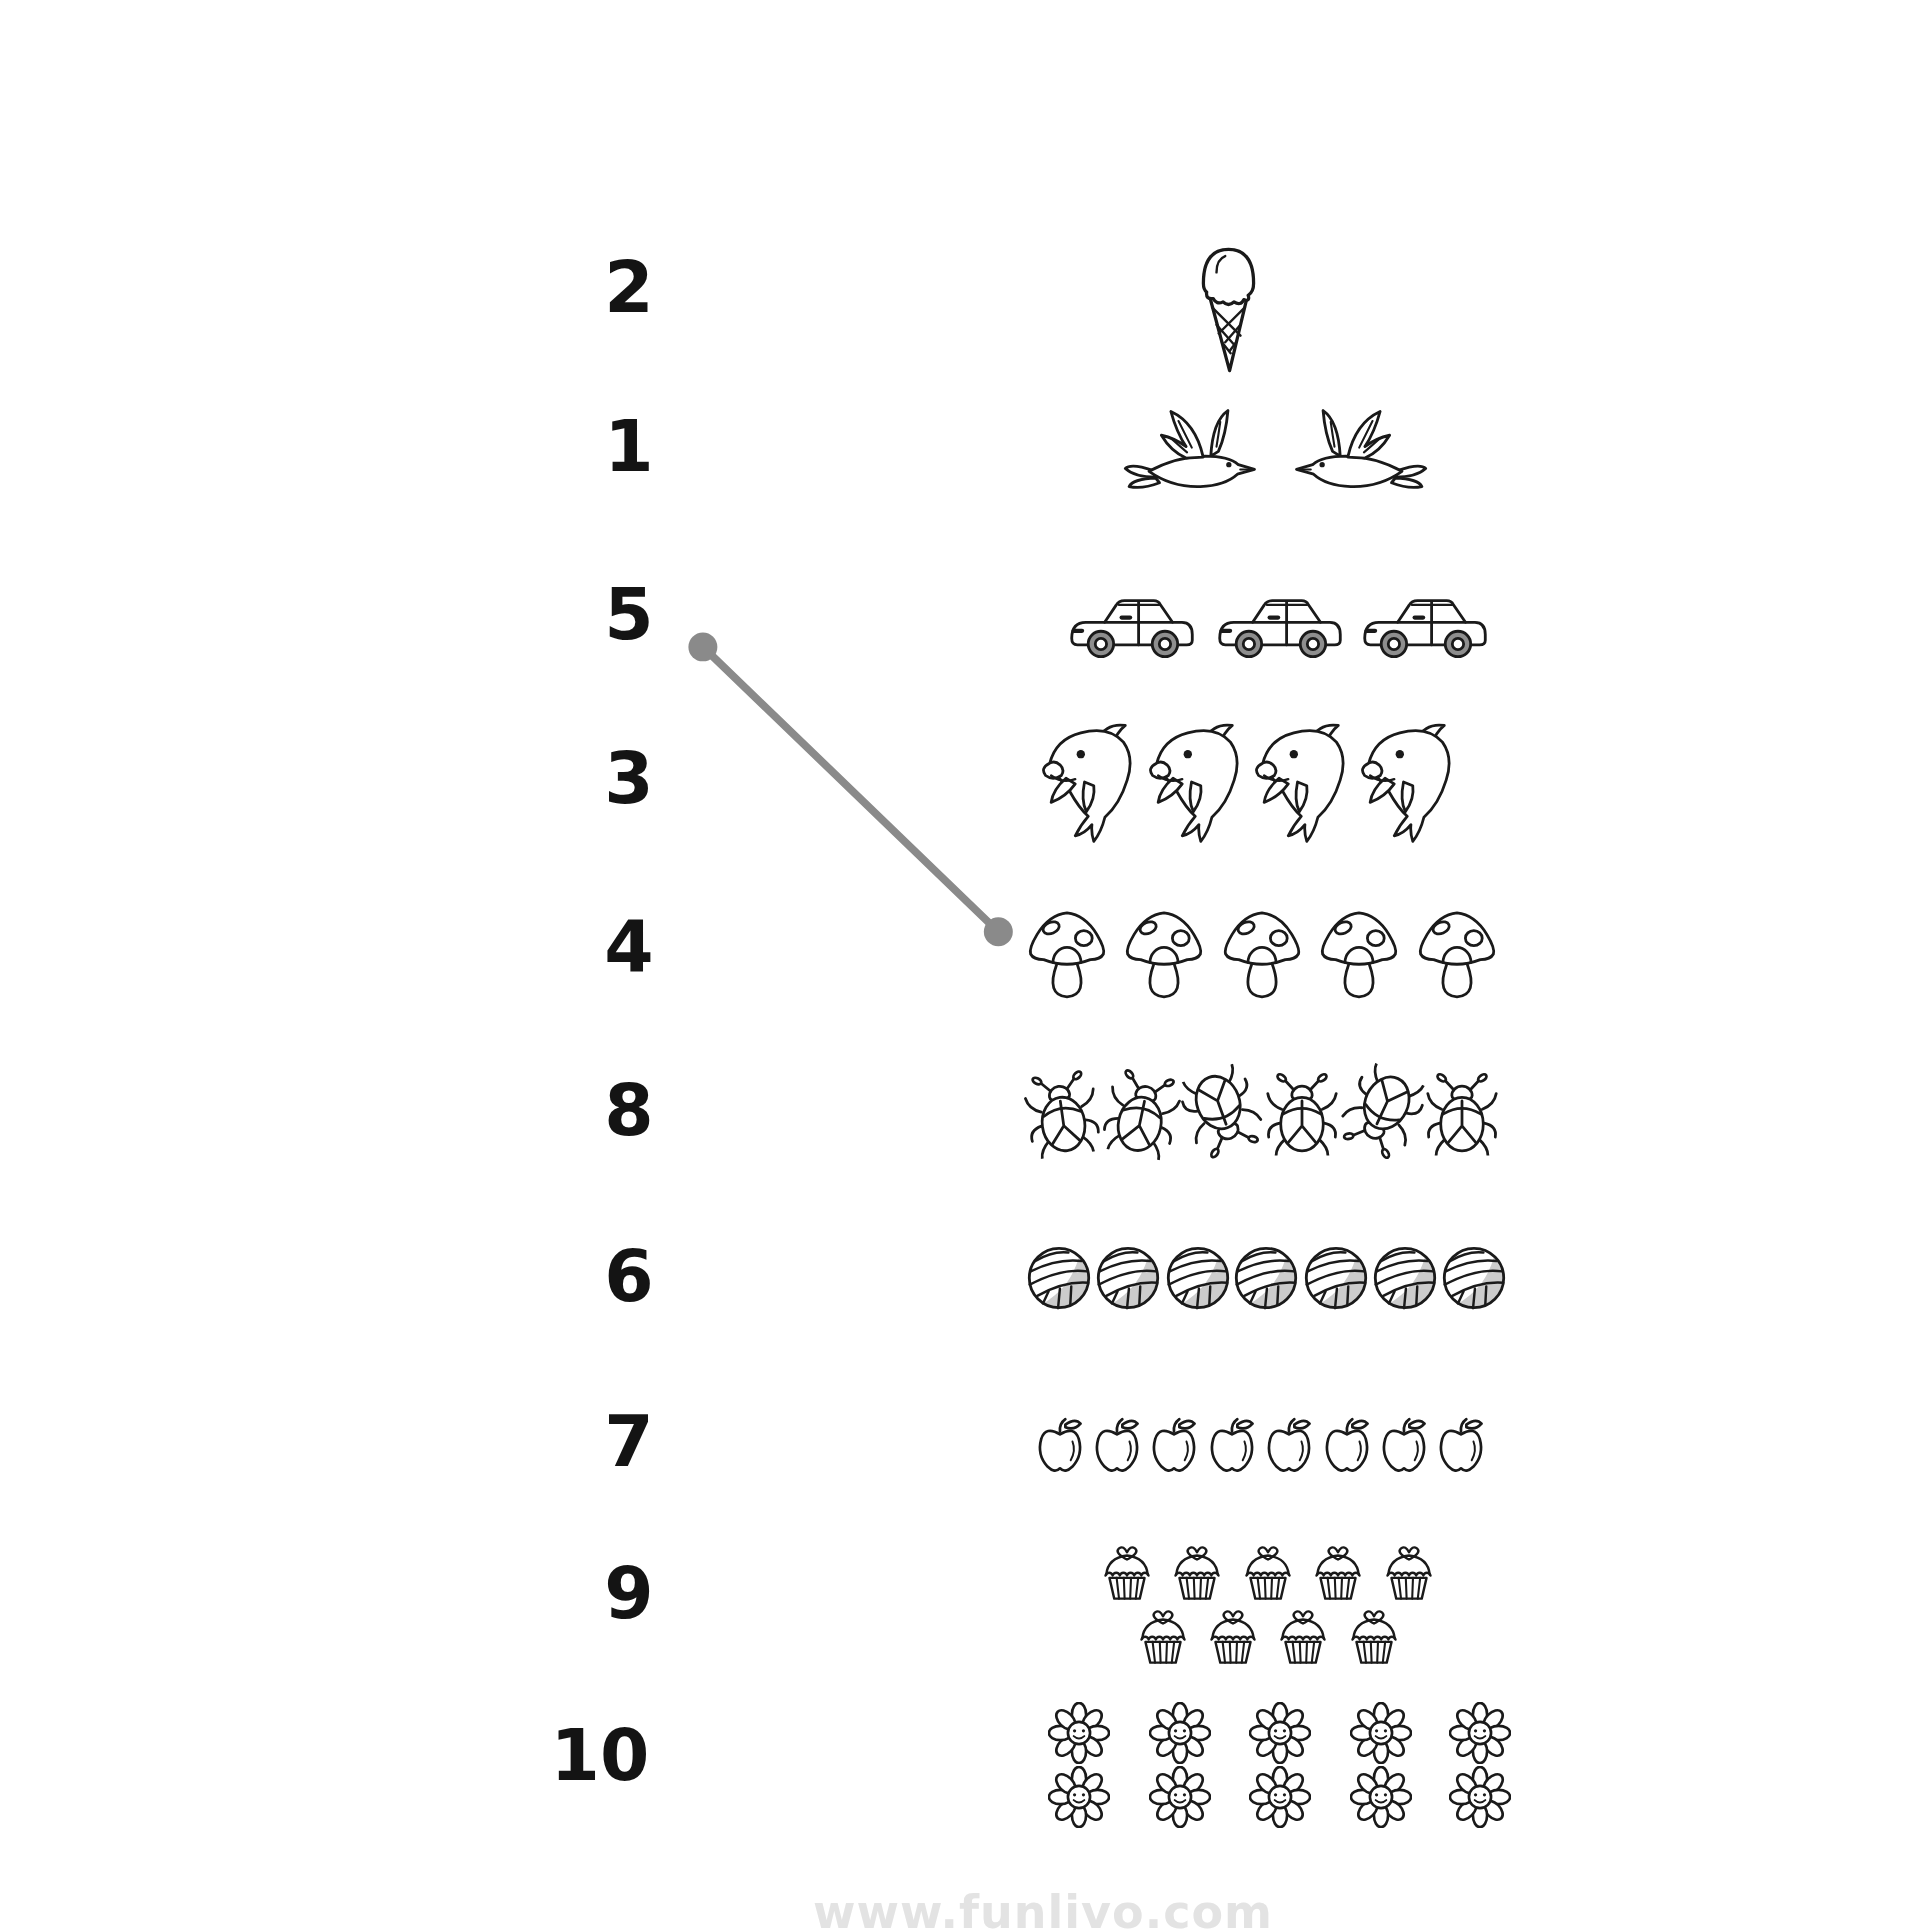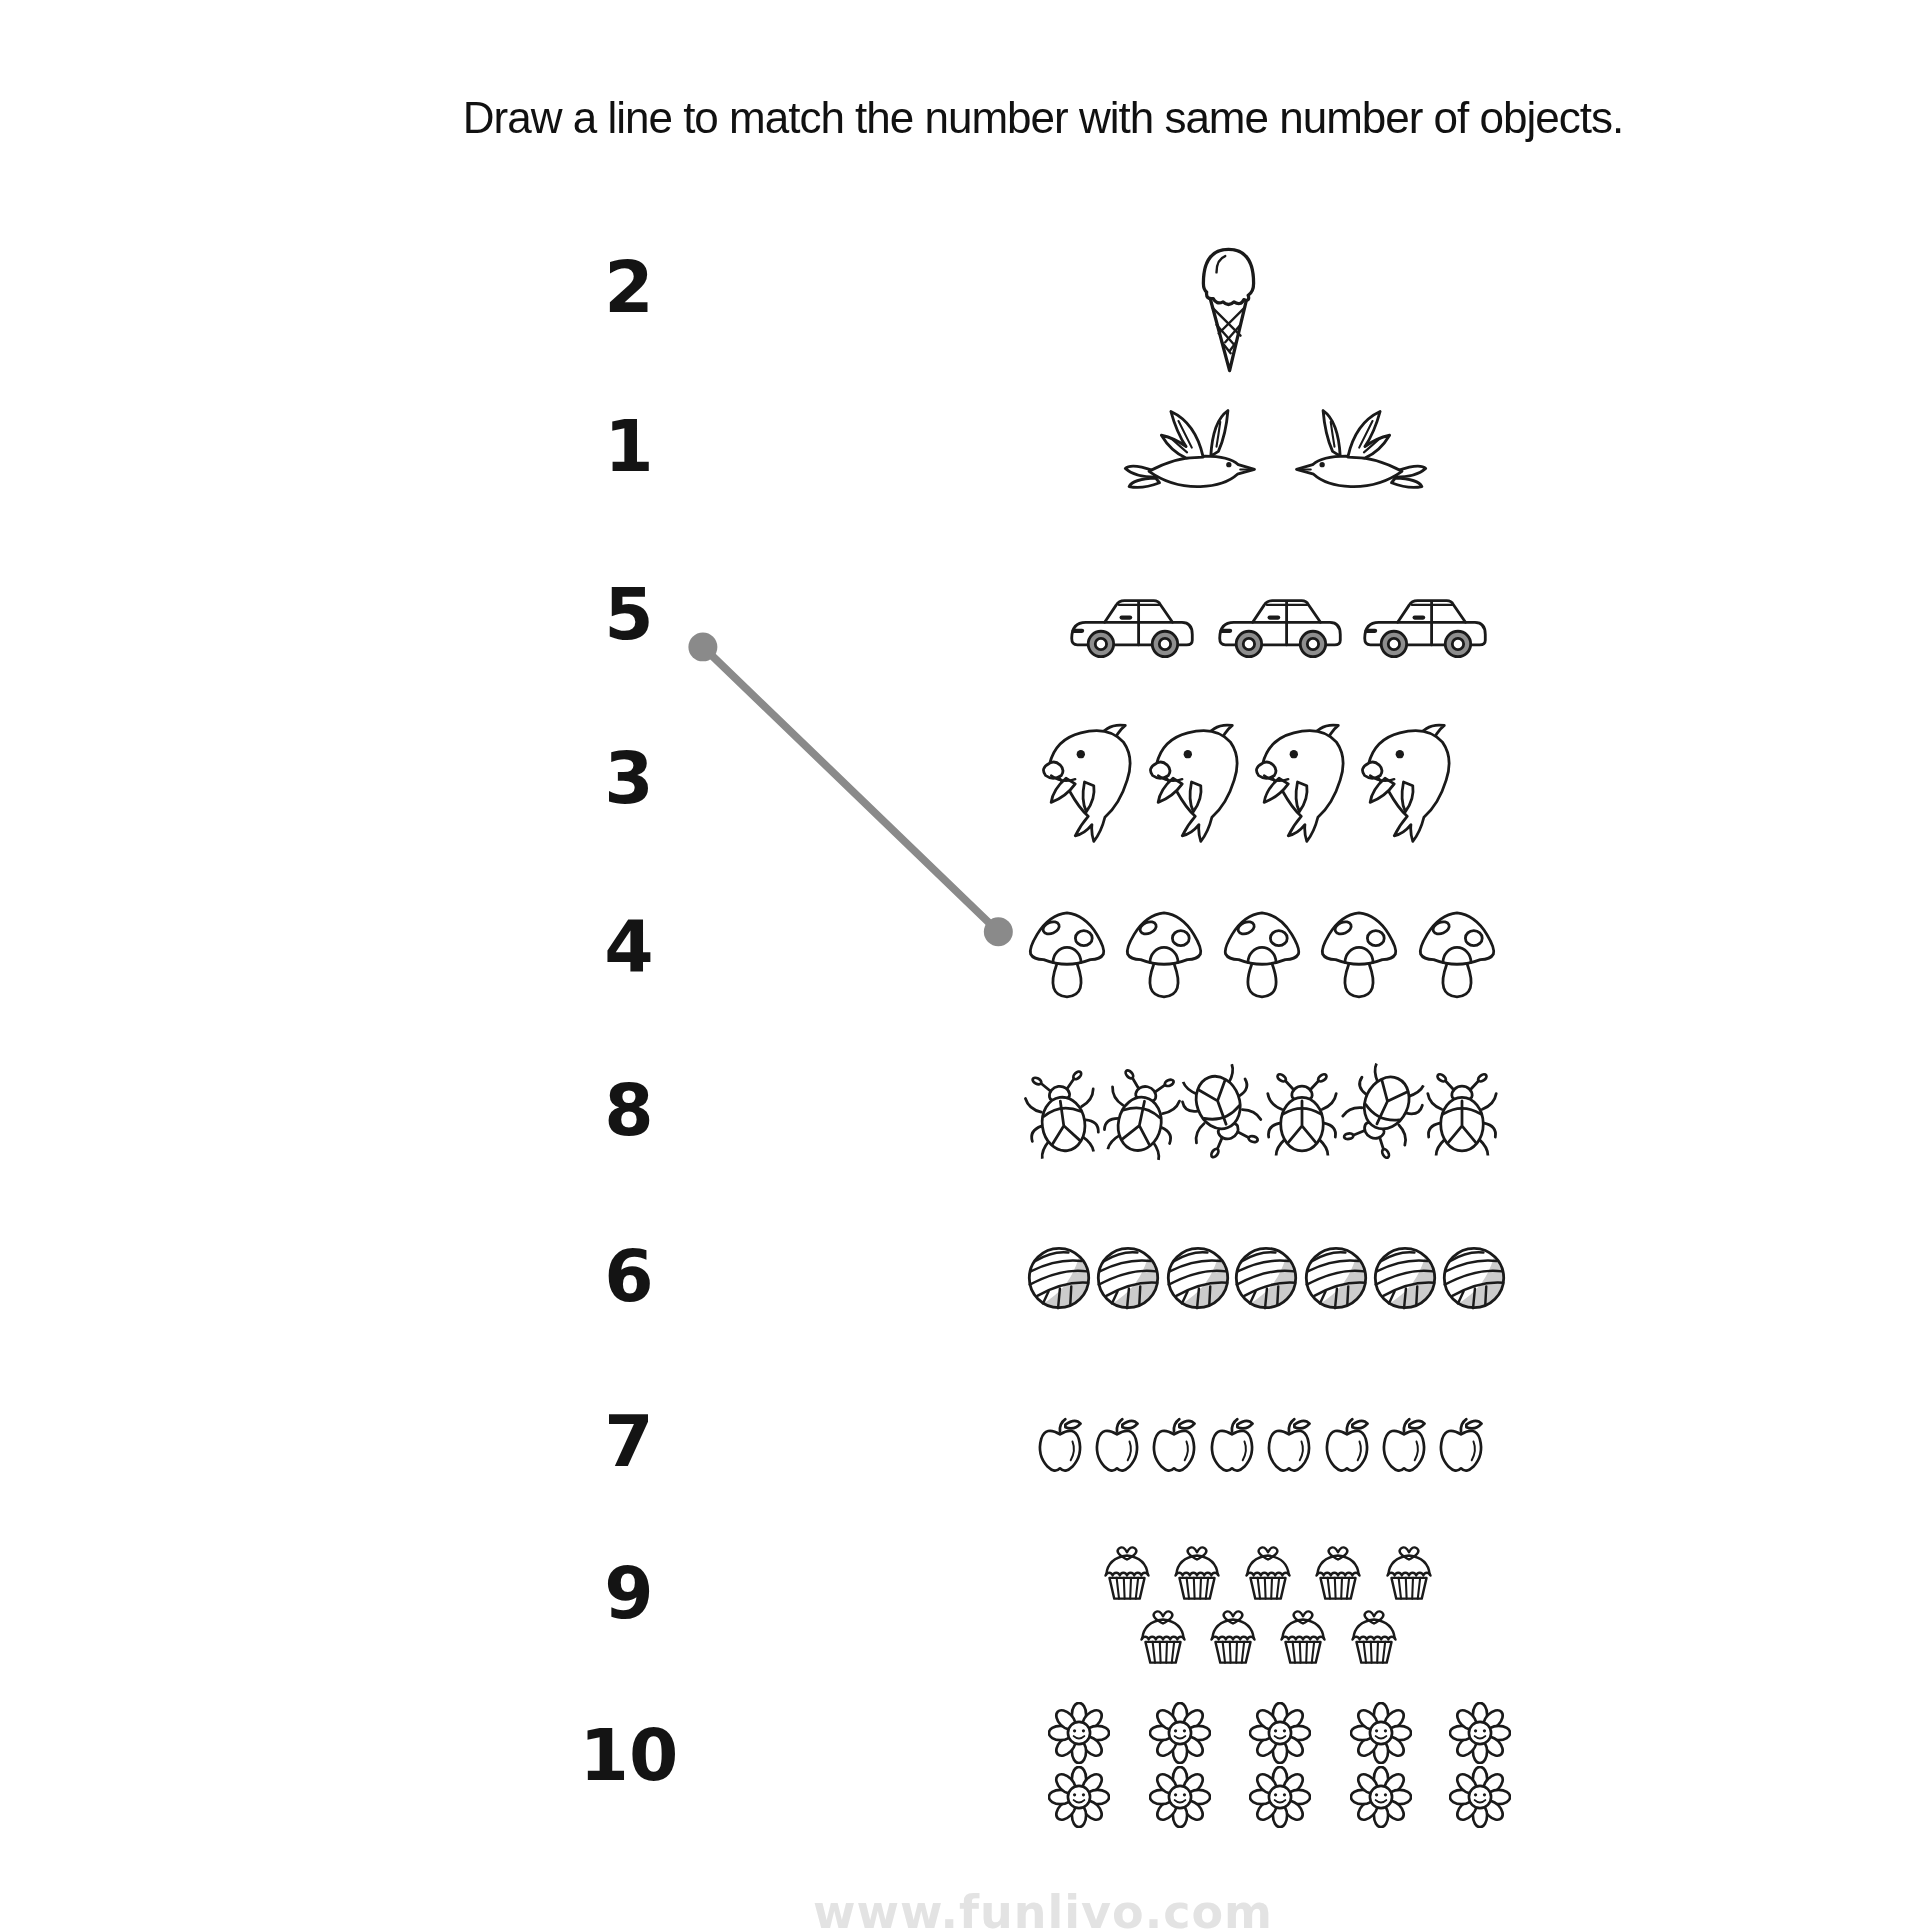--- a/index.html
+++ b/index.html
@@ -26,21 +26,20 @@
   .s2{stroke-width:2.2;}
   .s25{stroke-width:2.6;}
   .s4{stroke-width:4.5;}
   .fgray{fill:var(--wheel);}
   .fshade{fill:var(--shade);stroke:none;}
 </style>
 </head>
 <body>
 
 <div class="page">
-  <div class="title">Draw a line to match the number with same number of objects.</div>
 
   <div id="bands">
       <div class="number" style="left: 552px; top: 235px;">2</div>
       <div class="object-group" style="left: 1185px; top: 238px; width: 87px; height: 143px;">
         <svg class="obj" width="75" height="131" viewBox="0 0 60 120" style="left: 5.8px; top: 5.8px;">
           <use href="#ice-cream-icon"></use>
         </svg>
       </div>
       <div class="number" style="left: 552px; top: 394px;">1</div>
       <div class="object-group" style="left: 1115px; top: 396px; width: 321px; height: 106px;">
@@ -191,21 +190,21 @@
         <svg class="obj" width="56" height="59" viewBox="0 0 70 74" style="left: 112px; top: 70px;">
           <use href="#cupcake-icon"></use>
         </svg>
         <svg class="obj" width="56" height="59" viewBox="0 0 70 74" style="left: 182px; top: 70px;">
           <use href="#cupcake-icon"></use>
         </svg>
         <svg class="obj" width="56" height="59" viewBox="0 0 70 74" style="left: 253px; top: 70px;">
           <use href="#cupcake-icon"></use>
         </svg>
       </div>
-      <div class="number" style="left: 552px; top: 1703px;">10</div>
+      <div class="number" style="left: 523px; top: 1703px;">10</div>
       <div class="object-group" style="left: 1041px; top: 1696px; width: 477px; height: 138px;">
         <svg class="obj" width="64" height="62" viewBox="0 0 70 70" style="left: 5.8px; top: 5.8px;">
           <use href="#flower-icon"></use>
         </svg>
         <svg class="obj" width="64" height="62" viewBox="0 0 70 70" style="left: 107px; top: 5.8px;">
           <use href="#flower-icon"></use>
         </svg>
         <svg class="obj" width="64" height="62" viewBox="0 0 70 70" style="left: 207px; top: 5.8px;">
           <use href="#flower-icon"></use>
         </svg>

